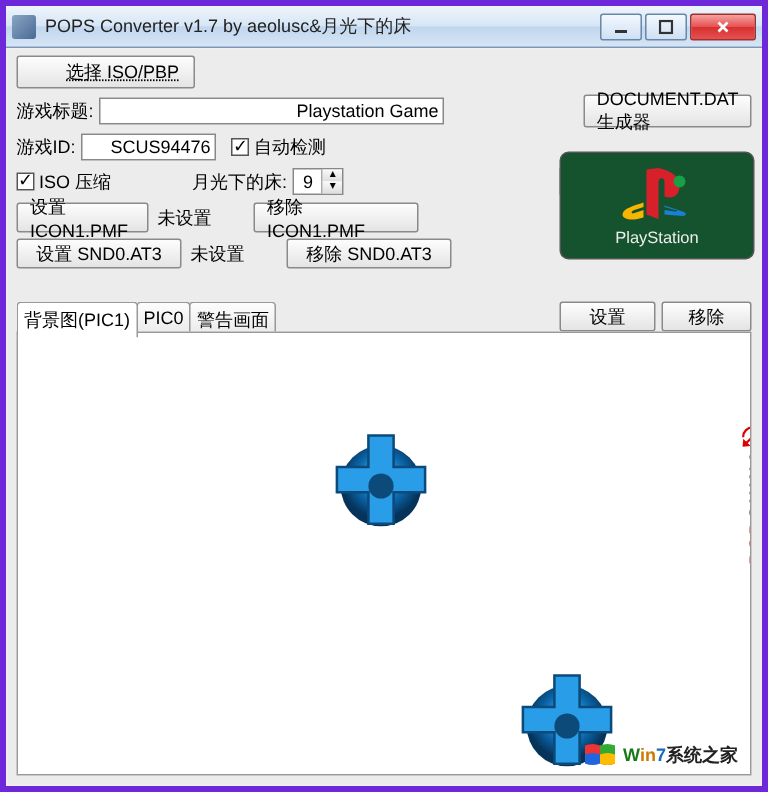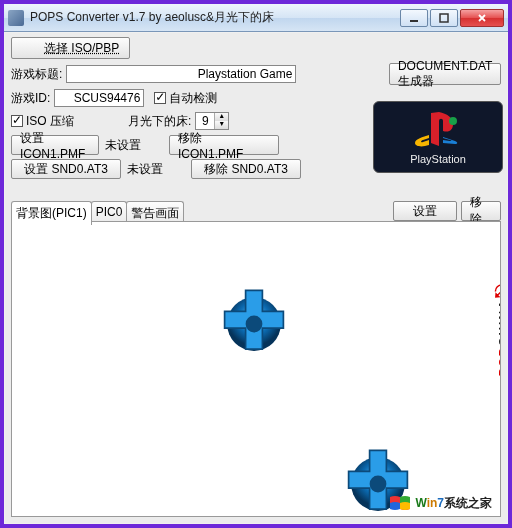--- a/index.html
+++ b/index.html
@@ -17,21 +17,21 @@
 .btn { background: linear-gradient(#fdfdfd,#e4e4e4); border: 1px solid #8a8a8a; border-radius: 2px; padding: 2px 8px; height: 20px; display: inline-flex; align-items: center; cursor: default; }
 .btn.big { height: 22px; padding: 2px 10px; }
 .lbl { margin-right: 4px; white-space: nowrap; }
 .txt { border: 1px solid #888; background: #fff; height: 18px; padding: 1px 3px; font-size: 12px; text-align: right; }
 .chk { width: 12px; height: 12px; border: 1px solid #555; background:#fff; margin-right:3px; position:relative; display:inline-block; }
 .chk.checked::after{ content:'✓'; position:absolute; top:-3px; left:0; font-size:12px; }
 .spin { display:inline-flex; align-items:center; border:1px solid #888; background:#fff; height:18px; }
 .spin input{ border:none; width:18px; text-align:center; font-size:12px; background:transparent; }
 .spin .arr{ width:14px; display:flex; flex-direction:column; }
 .spin .arr span{ height:8px; line-height:6px; font-size:8px; text-align:center; border-left:1px solid #aaa; background:linear-gradient(#fafafa,#ddd); }
-.playstation-logo { width:130px; height:72px; background:#0f172a; border:1px solid #555; border-radius:6px; position:absolute; right:4px; top:68px; display:flex; flex-direction:column; align-items:center; justify-content:center; }
+.playstation-logo { width:130px; height:72px; background:#14532d; border:1px solid #555; border-radius:6px; position:absolute; right:4px; top:68px; display:flex; flex-direction:column; align-items:center; justify-content:center; }
 .playstation-logo .ps-text{ color:#eee; font-size:11px; margin-top:4px; }
 .tabs { position:absolute; top:168px; left:6px; display:flex; }
 .tab { border:1px solid #999; border-bottom:none; background:linear-gradient(#fdfdfd,#e8e8e8); padding:3px 4px; margin-right:-1px; border-radius:3px 3px 0 0; }
 .tab.active{ background:#fff; position:relative; z-index:2; }
 .tabpane { position:absolute; top:188px; left:6px; right:6px; bottom:6px; background:#fff; border:1px solid #999;text-align:center; }
 .preview-area{ position:absolute; inset:0; overflow:hidden; }
 .dpad-icon { width:84px; height:84px; position:absolute; }
 .dpad-icon.one{ top:60px; left:200px; }
 .dpad-icon.two{ bottom:-10px; right:80px; }
 .watermark { position:absolute; right:8px; top:60px; transform:rotate(-90deg); transform-origin:right top; font-weight:bold; font-size:14px; letter-spacing:2px; color:#222; }
@@ -127,21 +127,21 @@
       <div class="ps-text">PlayStation</div>
     </div>
 
     <div class="tabs">
       <div class="tab active">背景图(PIC1)</div>
       <div class="tab">PIC0</div>
       <div class="tab">警告画面</div>
     </div>
     <div style="position:absolute;top:168px;right:6px;display:flex;gap:4px;">
       <span class="btn" style="width:64px;justify-content:center">设置</span>
-      <span class="btn" style="width:40px;justify-content:center">移除</span>
+      <span class="btn" style="width:60px;justify-content:center">移除</span>
     </div>
 
     <div class="tabpane">
       <div class="preview-area">
         <div class="dpad-icon one">
           <svg viewBox="0 0 100 100">
             <defs>
                 <radialGradient id="g1" cx="50%" cy="40%">
                   <stop offset="0%" stop-color="#7ad0ff"></stop>
                   <stop offset="60%" stop-color="#0b6ab0"></stop>

